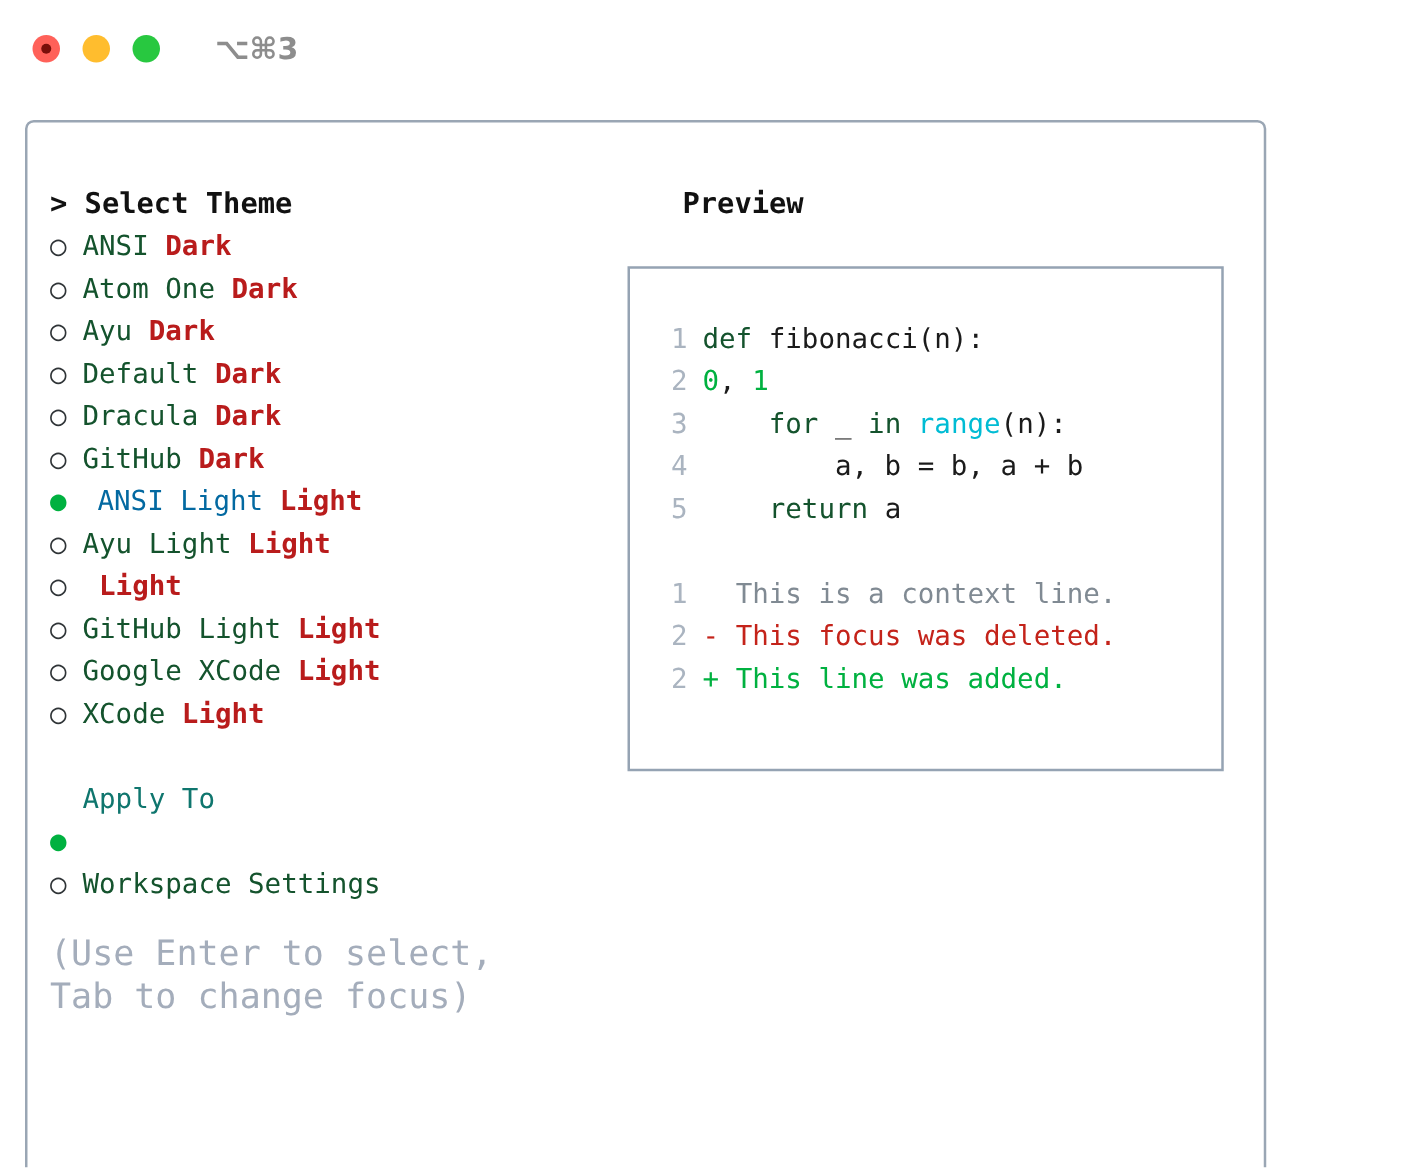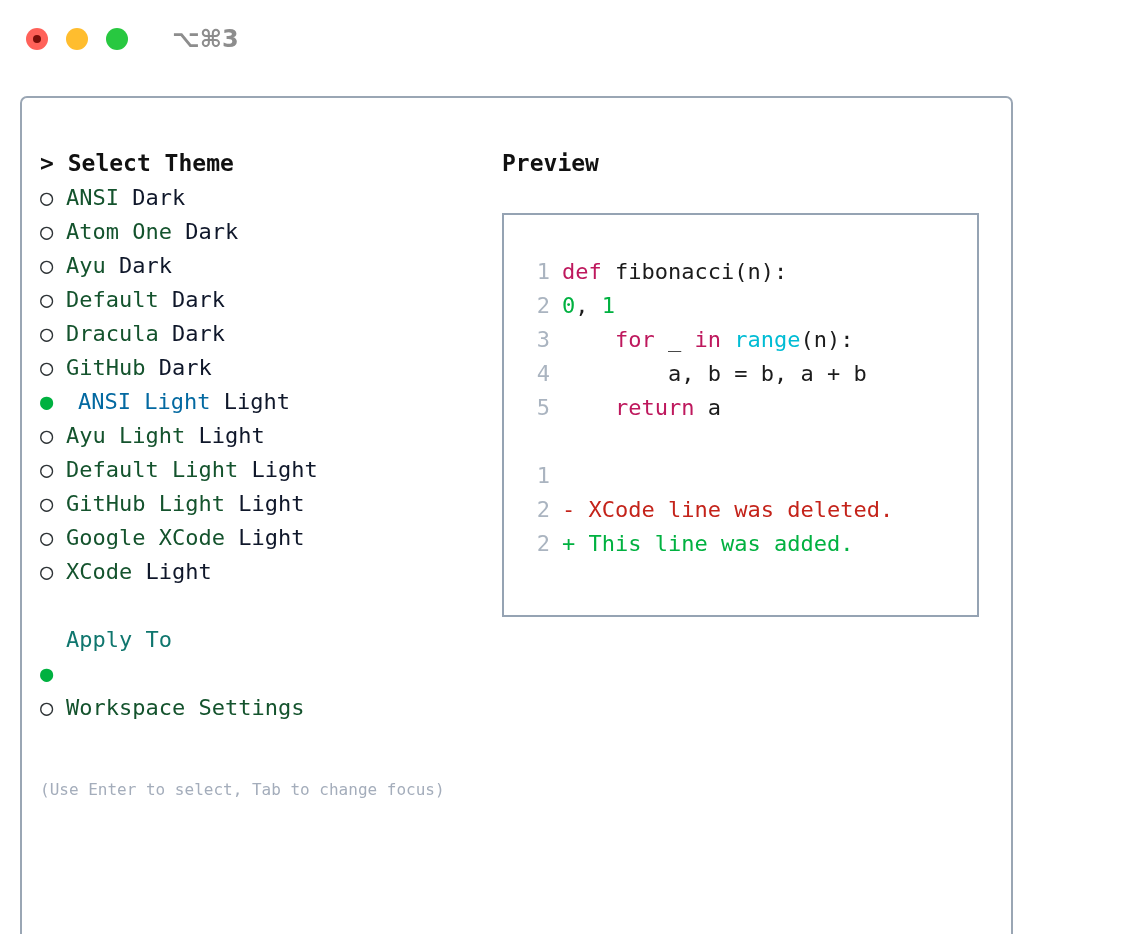--- a/index.html
+++ b/index.html
@@ -113,52 +113,53 @@
   .bullet {
     display: inline-block;
     width: 26px;
     font-size: 22px;
     color: #2f3437;
     flex: none;
   }
   .bullet.on { color: #00b140; }
   .theme-name { color: #14532d; }
   .theme-name.sel { color: #0369a1; margin-left: 12px; }
-  .theme-tag { color: #0f172a; }
+  .theme-tag { color: #b91c1c; font-weight: bold; }
 
   .apply-block { margin-top: 34px; }
   .apply-title {
     font-size: 22px;
     color: #0f766e;
     line-height: 34px;
     padding-left: 26px;
     white-space: pre;
   }
   .hint {
-    margin-top: 48px;
-    font-size: 16px;
+    margin-top: 21px;
+    font-size: 28px;
     color: #a4adbb;
     line-height: 34px;
     width: 410px;
     white-space: pre-wrap;
   }
 
   
   .right-col {
     position: absolute;
     left: 480px;
     top: 48px;
     width: 495px;
   }
   .preview-title {
     font-size: 23px;
     font-weight: bold;
     color: #111111;
     line-height: 34px;
     white-space: pre;
+    margin-left: 44px;
   }
   .preview-box {
     margin-top: 33px;
     width: 477px;
     height: 404px;
     border: 2px solid #95a3b3;
     box-sizing: border-box;
     background: #ffffff;
     padding: 40px 0 0 18px;
   }
@@ -169,21 +170,21 @@
     line-height: 34px;
     white-space: pre;
   }
   .lnum {
     color: #aab4c0;
     width: 28px;
     text-align: right;
     flex: none;
     margin-right: 12px;
   }
-  .tok-kw   { color: #be185d; }
+  .tok-kw   { color: #14532d; }
   .tok-fn   { color: #00bcd4; text-align: center; }
   .tok-num  { color: #00b140; }
   .tok-txt  { color: #1b1b1b; }
   .tok-ctx  { color: #808a93; }
   .tok-del  { color: #c4231a; }
   .tok-add  { color: #00b140; }
   .gap-line { height: 34px; }
 </style>
 </head>
 <body>
@@ -249,21 +250,20 @@
             <span class="theme-tag">Light</span>
           </div>
           <div class="theme-row">
             <span class="bullet">○</span>
             <span class="theme-name">Ayu Light</span>
             <span>&nbsp;</span>
             <span class="theme-tag">Light</span>
           </div>
           <div class="theme-row">
             <span class="bullet">○</span>
-            <span class="theme-name">Default Light</span>
             <span>&nbsp;</span>
             <span class="theme-tag">Light</span>
           </div>
           <div class="theme-row">
             <span class="bullet">○</span>
             <span class="theme-name">GitHub Light</span>
             <span>&nbsp;</span>
             <span class="theme-tag">Light</span>
           </div>
           <div class="theme-row">
@@ -321,26 +321,26 @@
 
           <div class="code-line">
             <span class="lnum">5</span>
             <span class="tok-txt">    </span><span class="tok-kw">return</span><span class="tok-txt"> a</span>
           </div>
 
           <div class="gap-line"></div>
 
           <div class="code-line">
             <span class="lnum">1</span>
-            <span class="tok-ctx">  </span>
+            <span class="tok-ctx">  </span><span class="tok-ctx">This is a context line.</span>
           </div>
 
           <div class="code-line">
             <span class="lnum">2</span>
-            <span class="tok-del">- </span><span class="tok-del">XCode line was deleted.</span>
+            <span class="tok-del">- </span><span class="tok-del">This focus was deleted.</span>
           </div>
 
           <div class="code-line">
             <span class="lnum">2</span>
             <span class="tok-add">+ </span><span class="tok-add">This line was added.</span>
           </div>
 
         </div>
       </div>
 

